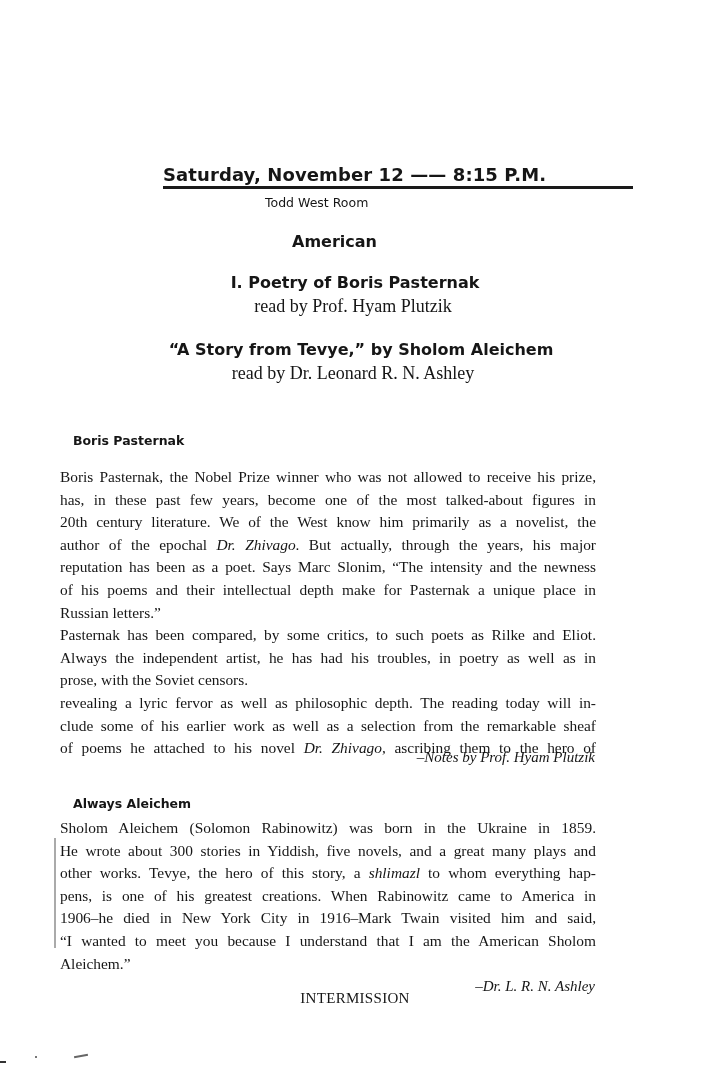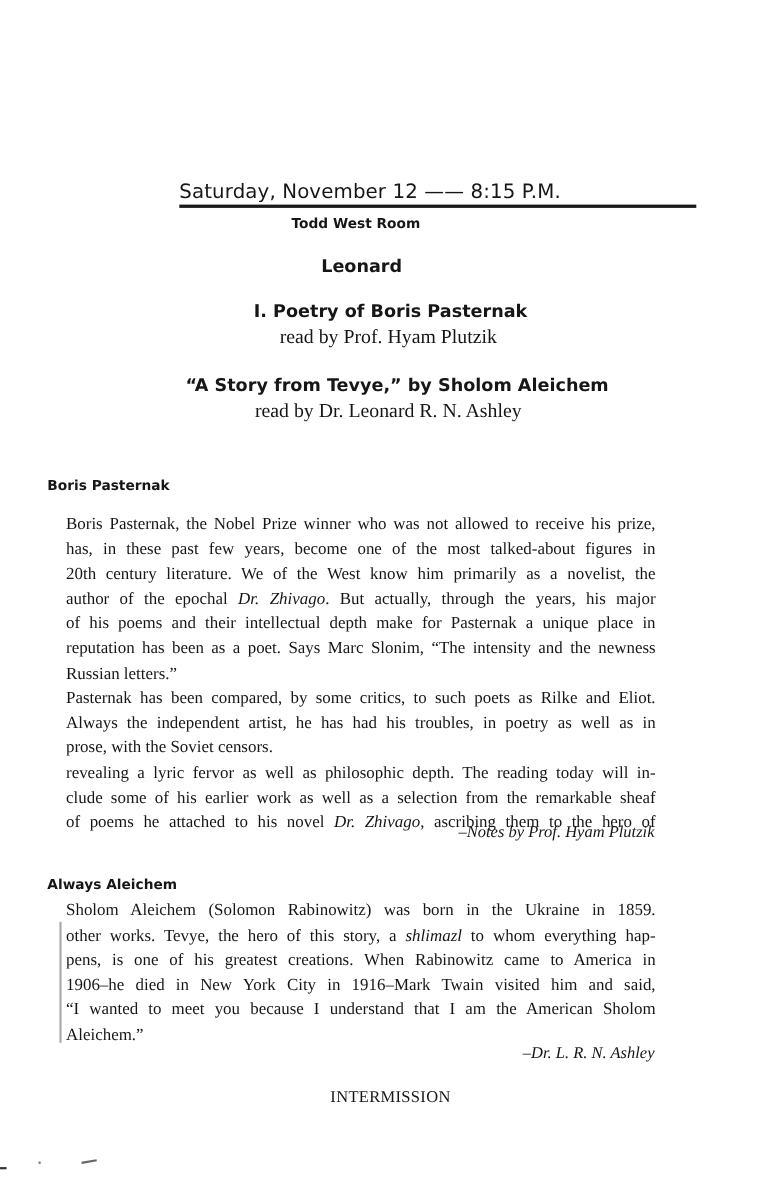--- a/index.html
+++ b/index.html
@@ -1,79 +1,80 @@
 <!DOCTYPE html>
 <html><head>
 <meta charset="utf-8">
 <style>
   html, body { margin: 0; padding: 0; background: #ffffff; }
   body { width: 710px; height: 1091px; position: relative; overflow: hidden; color: #161616; }
   .sans { font-family: "DejaVu Sans", "Liberation Sans", sans-serif; }
   .serif { font-family: "Liberation Serif", "DejaVu Serif", serif; }
   .abs { position: absolute; }
 
-  .date-line { left: 163px; top: 164px; font-size: 18px; font-weight: normal; letter-spacing: 0.1px; white-space: nowrap; }
+  .date-line { left: 163px; top: 164px; font-size: 18px; font-weight: bold; letter-spacing: 0.1px; white-space: nowrap; }
   .rule { left: 163px; top: 186px; width: 470px; height: 0; border-top: 3px solid #1a1a1a; }
-  .room { left: 265px; top: 195px; font-size: 12.5px; font-weight: bold; white-space: nowrap; }
+  .room { left: 265px; top: 195px; font-size: 12.5px; font-weight: normal; white-space: nowrap; }
   .program-title { left: 292px; top: 232px; font-size: 16px; font-weight: bold; white-space: nowrap; }
 
   .center { left: 0; width: 710px; text-align: center; white-space: nowrap; }
   .item-title { font-size: 16px; font-weight: bold; }
   .item-sub { font-size: 18px; }
 
-  .section-head { left: 43px; font-size: 12.5px; font-weight: bold; white-space: nowrap; text-align: right; }
+  .section-head { left: 73px; font-size: 12.5px; font-weight: bold; white-space: nowrap; text-align: right; }
   .para { left: 60px; width: 536px; font-size: 15.4px; line-height: 22.6px; text-align: justify; }
   .para .line { display: block; text-align: justify; text-align-last: justify; height: 22.6px; white-space: nowrap; overflow: visible; }
   .para .line.last { text-align-last: left; }
   .sig { right: 115px; font-size: 15px; font-style: italic; white-space: nowrap; }
   .intermission { left: 0; width: 710px; text-align: center; top: 990px; font-size: 15px; letter-spacing: 0.3px; }
 
   .mark { position: absolute; background: #333; }
 </style>
 </head>
 <body>
 
 <div class="abs sans date-line">Saturday, November 12 —— 8:15 P.M.</div>
 <div class="abs rule"></div>
 <div class="abs sans room">Todd West Room</div>
-<div class="abs sans program-title">Leonard</div>
+<div class="abs sans program-title">American</div>
 
 <div class="abs center sans item-title" style="top:273px;">I. Poetry of Boris Pasternak</div>
 <div class="abs center serif item-sub" style="top:296px; left:-2px;">read by Prof. Hyam Plutzik</div>
 
 <div class="abs center sans item-title" style="top:340px; left:6px;">“A Story from Tevye,” by Sholom Aleichem</div>
 <div class="abs center serif item-sub" style="top:363px; left:-2px;">read by Dr. Leonard R. N. Ashley</div>
 
 <div class="abs sans section-head" style="top:433px;">Boris Pasternak</div>
 <div class="abs serif para" style="top:454px;margin-top:12px;">
   <span class="line">Boris Pasternak, the Nobel Prize winner who was not allowed to receive his prize,</span>
   <span class="line">has, in these past few years, become one of the most talked-about figures in</span>
   <span class="line">20th century literature. We of the West know him primarily as a novelist, the</span>
   <span class="line">author of the epochal <i>Dr. Zhivago</i>. But actually, through the years, his major</span>
+  <span class="line">reputation has been as a poet. Says Marc Slonim, “The intensity and the newness</span>
   <span class="line">of his poems and their intellectual depth make for Pasternak a unique place in</span>
-  <span class="line">reputation has been as a poet. Says Marc Slonim, “The intensity and the newness</span>
   <span class="line last">Russian letters.”</span>
   <span class="line">Pasternak has been compared, by some critics, to such poets as Rilke and Eliot.</span>
   <span class="line">Always the independent artist, he has had his troubles, in poetry as well as in</span>
   <span class="line last">prose, with the Soviet censors.</span>
   <span class="line">revealing a lyric fervor as well as philosophic depth. The reading today will in-</span>
   <span class="line">clude some of his earlier work as well as a selection from the remarkable sheaf</span>
   <span class="line">of poems he attached to his novel <i>Dr. Zhivago</i>, ascribing them to the hero of</span>
 </div>
 <div class="abs serif sig" style="top:749px;">–Notes by Prof. Hyam Plutzik</div>
 
 <div class="abs sans section-head" style="top:796px;">Always Aleichem</div>
 <div class="abs serif para" style="top:817px;">
   <span class="line">Sholom Aleichem (Solomon Rabinowitz) was born in the Ukraine in 1859.</span>
+  <span class="line">He wrote about 300 stories in Yiddish, five novels, and a great many plays and</span>
   <span class="line">other works. Tevye, the hero of this story, a <i>shlimazl</i> to whom everything hap-</span>
   <span class="line">pens, is one of his greatest creations. When Rabinowitz came to America in</span>
   <span class="line">1906–he died in New York City in 1916–Mark Twain visited him and said,</span>
   <span class="line">“I wanted to meet you because I understand that I am the American Sholom</span>
   <span class="line last">Aleichem.”</span>
 </div>
-<div class="abs serif sig" style="top:950px;">–Dr. L. R. N. Ashley</div>
+<div class="abs serif sig" style="top:978px;">–Dr. L. R. N. Ashley</div>
 
 <div class="abs serif intermission">INTERMISSION</div>
 
 <div class="mark" style="left:54px; top:838px; width:2px; height:110px; background:#555; opacity:0.5;"></div>
 <div class="mark" style="left:0px; top:1061px; width:6px; height:2px;"></div>
 <div class="mark" style="left:35px; top:1056px; width:2px; height:2px; background:#777;"></div>
 <div class="mark" style="left:74px; top:1055px; width:14px; height:2px; background:#666; transform:rotate(-10deg);"></div>
 
 </body></html>

